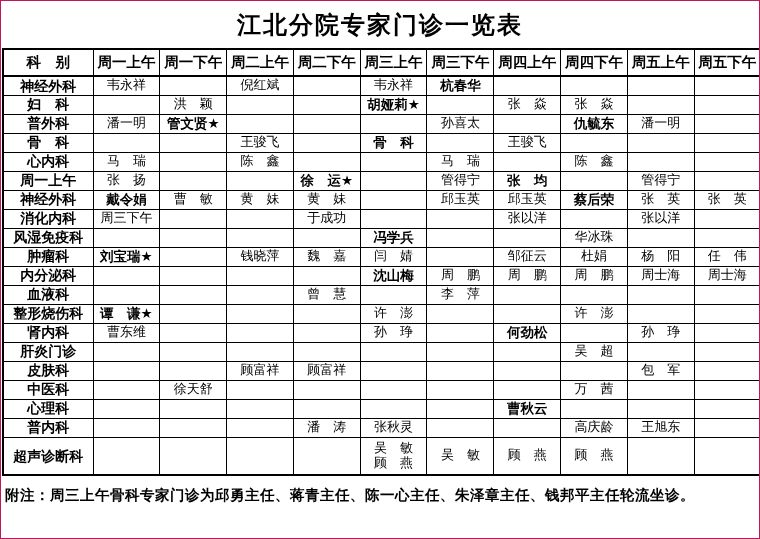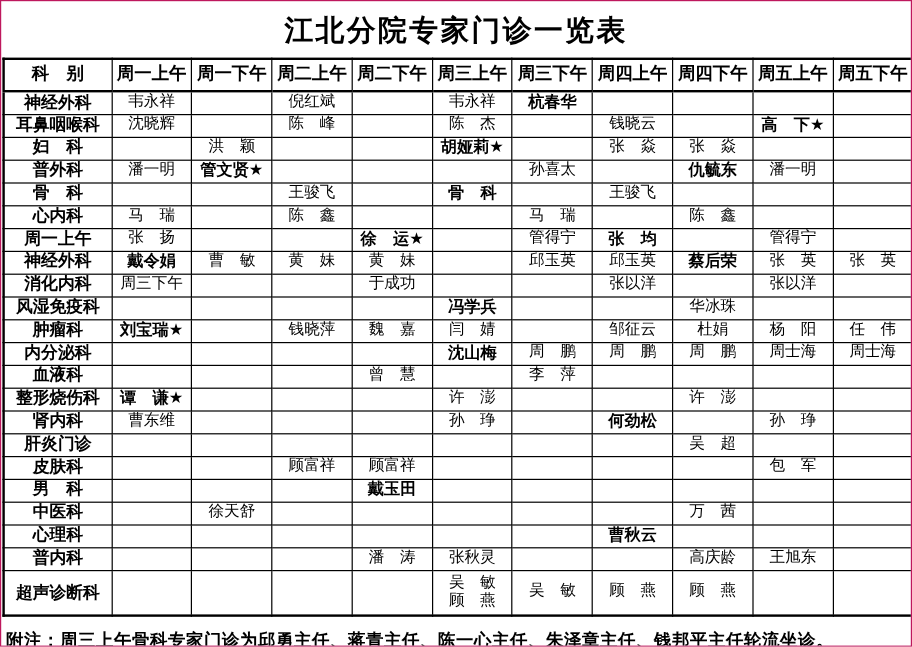--- a/index.html
+++ b/index.html
@@ -109,33 +109,20 @@
           <td>倪红斌</td>
           <td></td>
           <td>韦永祥</td>
           <td class="b">杭春华</td>
           <td></td>
           <td></td>
           <td></td>
           <td></td>
         </tr>
         <tr>
-          <th>耳鼻咽喉科</th>
-          <td>沈晓辉</td>
-          <td></td>
-          <td>陈　峰</td>
-          <td></td>
-          <td>陈　杰</td>
-          <td></td>
-          <td>钱晓云</td>
-          <td></td>
-          <td class="b">高　下★</td>
-          <td></td>
-        </tr>
-        <tr>
           <th>妇　科</th>
           <td></td>
           <td>洪　颖</td>
           <td></td>
           <td></td>
           <td class="b">胡娅莉★</td>
           <td></td>
           <td>张　焱</td>
           <td>张　焱</td>
           <td></td>
@@ -314,33 +301,20 @@
           <th>皮肤科</th>
           <td></td>
           <td></td>
           <td>顾富祥</td>
           <td>顾富祥</td>
           <td></td>
           <td></td>
           <td></td>
           <td></td>
           <td>包　军</td>
-          <td></td>
-        </tr>
-        <tr>
-          <th>男　科</th>
-          <td></td>
-          <td></td>
-          <td></td>
-          <td class="b">戴玉田</td>
-          <td></td>
-          <td></td>
-          <td></td>
-          <td></td>
-          <td></td>
           <td></td>
         </tr>
         <tr>
           <th>中医科</th>
           <td></td>
           <td>徐天舒</td>
           <td></td>
           <td></td>
           <td></td>
           <td></td>

